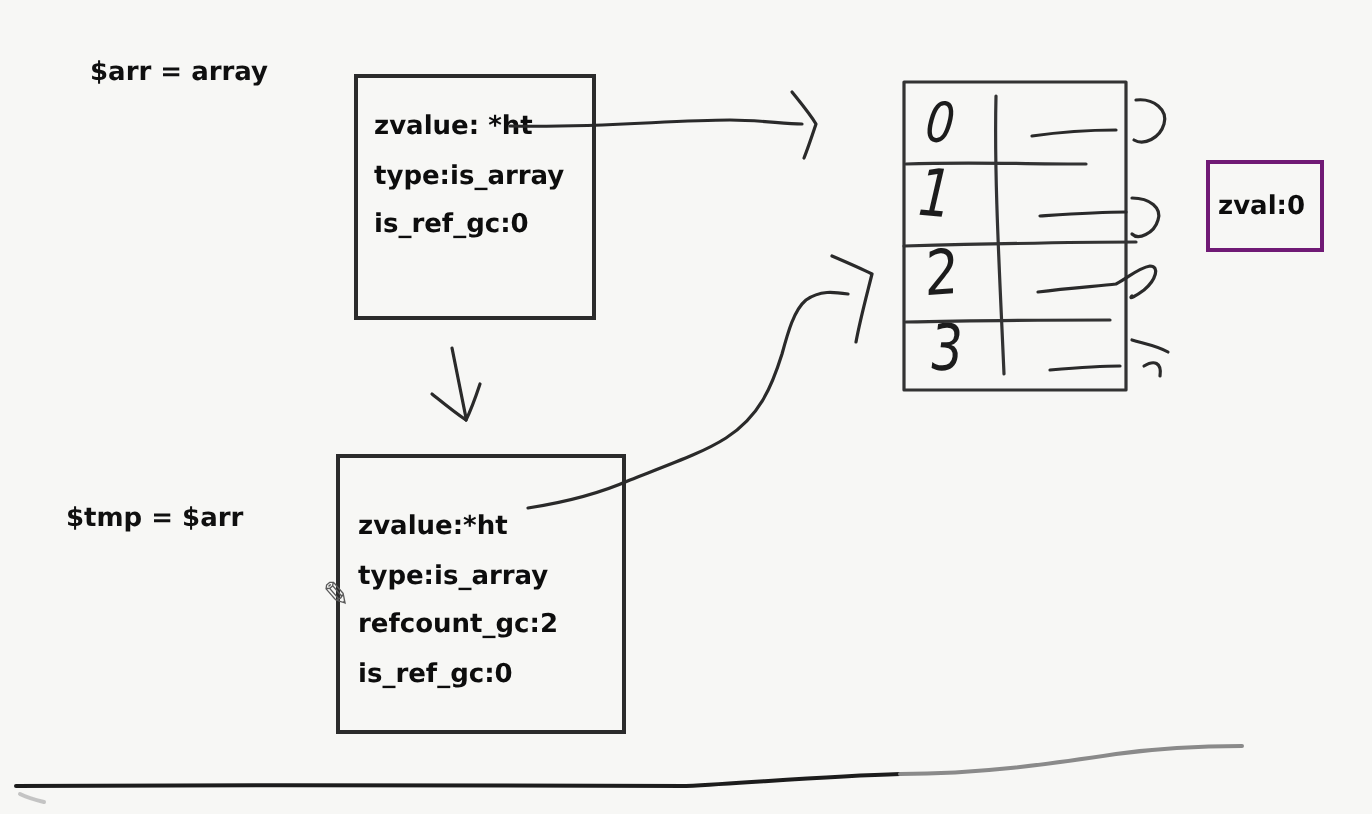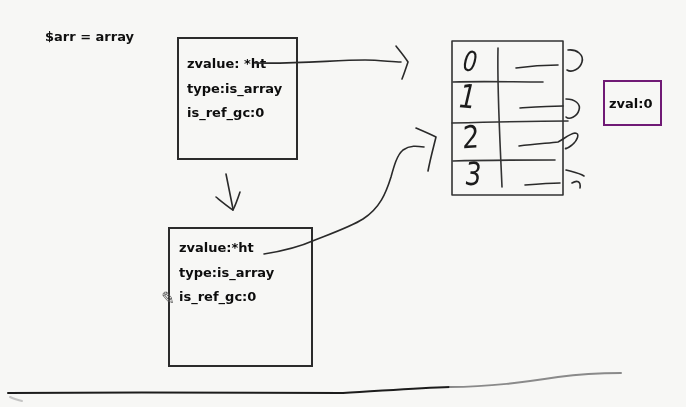--- a/index.html
+++ b/index.html
@@ -22,21 +22,21 @@
   .tmp-label{left:33px;top:250px;}
 
   
   .struct-box{
     position:absolute;
     border:2px solid #2b2b2b;
     background:transparent;
     box-sizing:border-box;
   }
   .box1{left:177px;top:37px;width:121px;height:123px;padding:13px 0 0 8px;}
-  .box2{left:168px;top:227px;width:145px;height:140px;padding:7px 0 0 9px;}
+  .box2{left:168px;top:227px;width:145px;height:140px;padding:23px 0 0 9px;}
   .struct-box .field{
     font-size:13px;font-weight:bold;line-height:24.5px;
     color:#0d0d0d;white-space:nowrap;
   }
 
   
   .zval-box{
     position:absolute;left:603px;top:32px;width:59px;height:46px;
     border:2px solid #701a75;box-sizing:border-box;
     display:flex;align-items:center;justify-content:flex-start;
@@ -78,30 +78,32 @@
 </style>
 </head>
 <body>
 
 <div class="canvas">
 
   <div class="assign-label arr-label">
     <div>$arr = array</div>
   </div>
 
+  <div class="assign-label tmp-label">$tmp = $arr</div>
 
   <div class="struct-box box1">
     <div class="field">zvalue: *ht</div>
     <div class="field">type:is_array</div>
     <div class="field">is_ref_gc:0</div>
   </div>
 
   <div class="struct-box box2">
     <div class="field">zvalue:*ht</div>
     <div class="field">type:is_array</div>
+    <div class="field">refcount_gc:2</div>
     <div class="field">is_ref_gc:0</div>
   </div>
 
   <span class="pencil">✎</span>
 
   <div class="zval-box">
     <span>zval:0</span>
   </div>
 
   <span class="ht-key key0">0</span>

